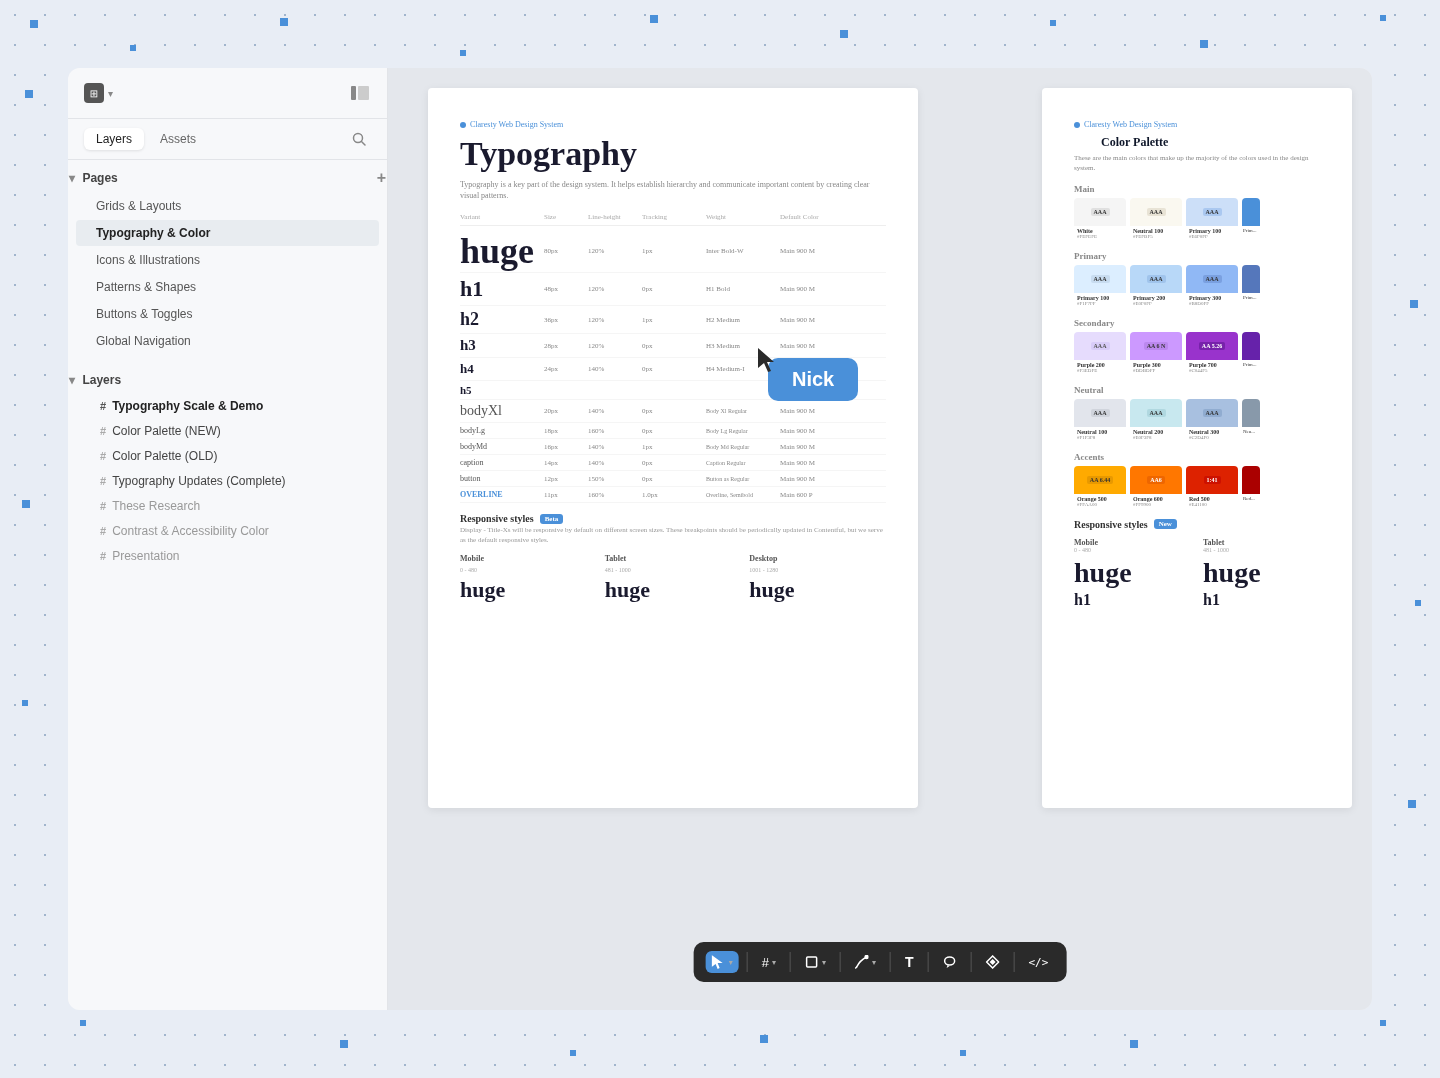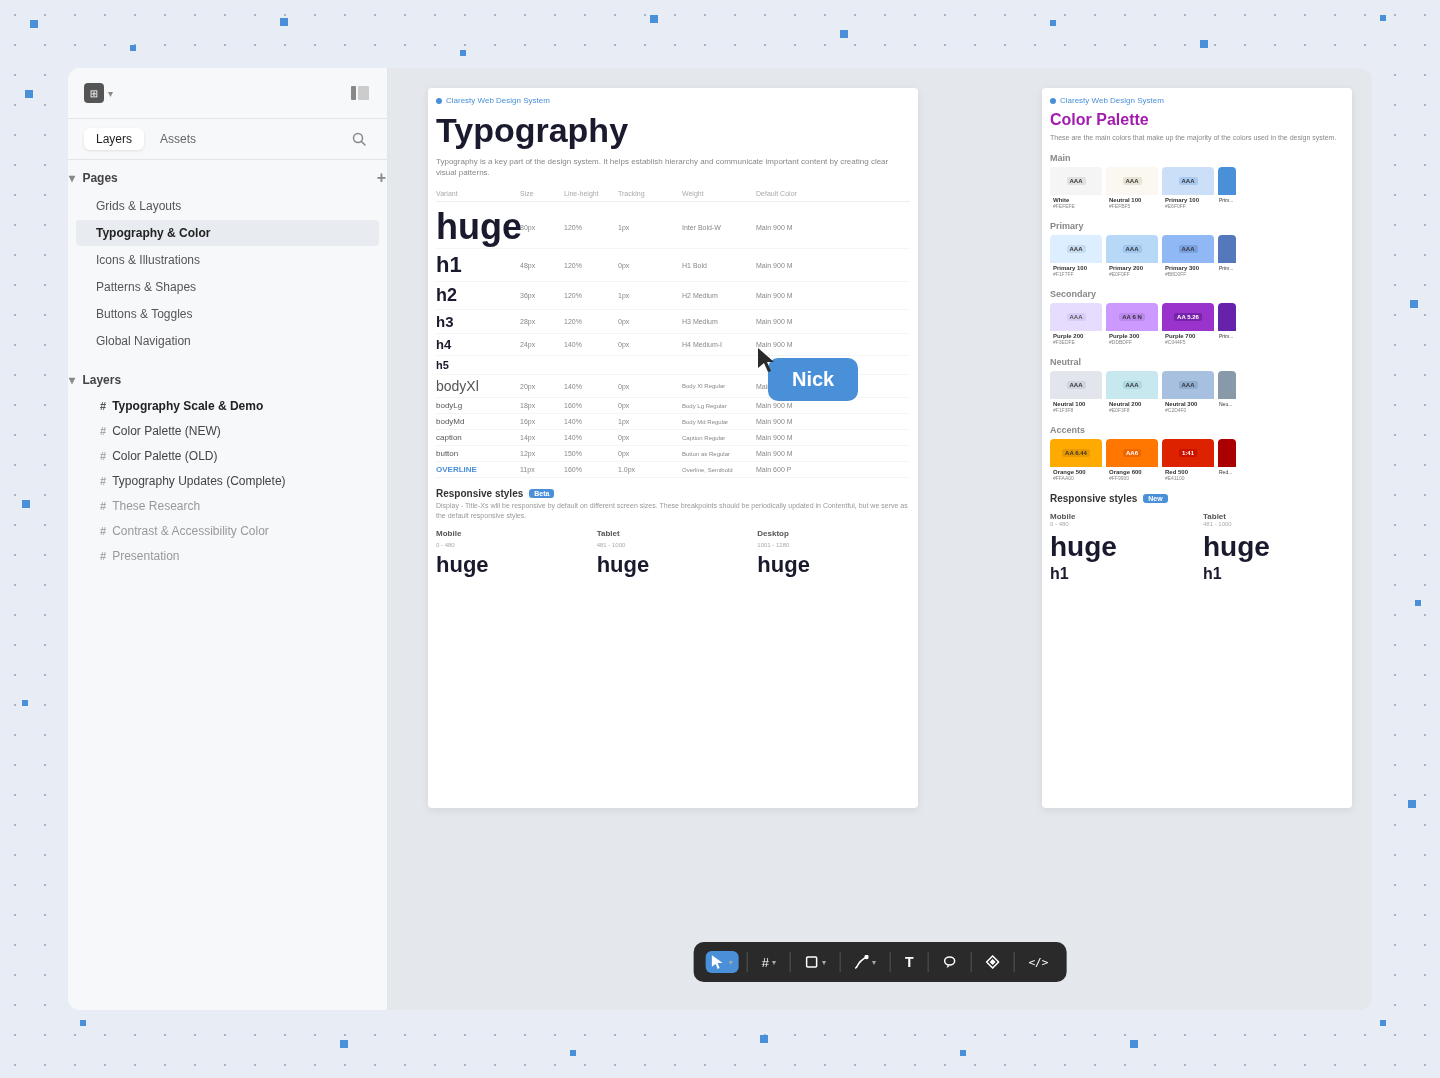--- a/index.html
+++ b/index.html
@@ -289,23 +289,24 @@
 
     .nick-cursor {
       position: absolute;
       top: 280px;
       left: 370px;
       z-index: 101;
     }
 
     
     .frame-inner {
-      padding: 8px;
+      padding: 32px;
       height: 100%;
       overflow: hidden;
+      font-family: Liberation Serif, serif;
     }
 
     .frame-badge {
       font-size: 8px;
       color: #4a90d9;
       margin-bottom: 6px;
       display: flex;
       align-items: center;
       gap: 4px;
     }
@@ -413,24 +414,25 @@
 
     .resp-huge {
       font-size: 22px;
       font-weight: 800;
       color: #1a1a2e;
       line-height: 1;
     }
 
     
     .color-title {
-      font-size: 16px;
+      font-size: 12px;
       font-weight: 700;
-      color: #a21caf;
+      color: #0f172a;
       margin-bottom: 4px;
+      margin-left: 27px;
     }
 
     .color-desc {
       font-size: 7px;
       color: #888;
       line-height: 1.4;
       margin-bottom: 10px;
     }
 
     .color-section {

